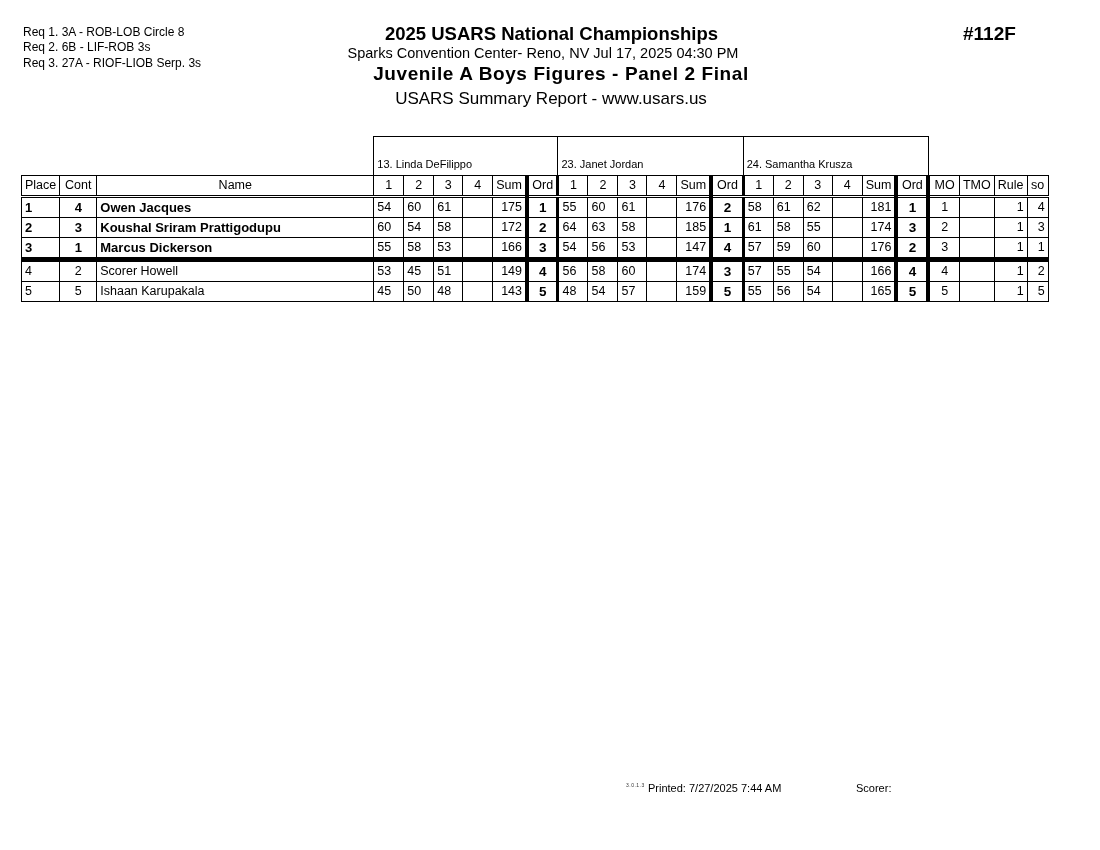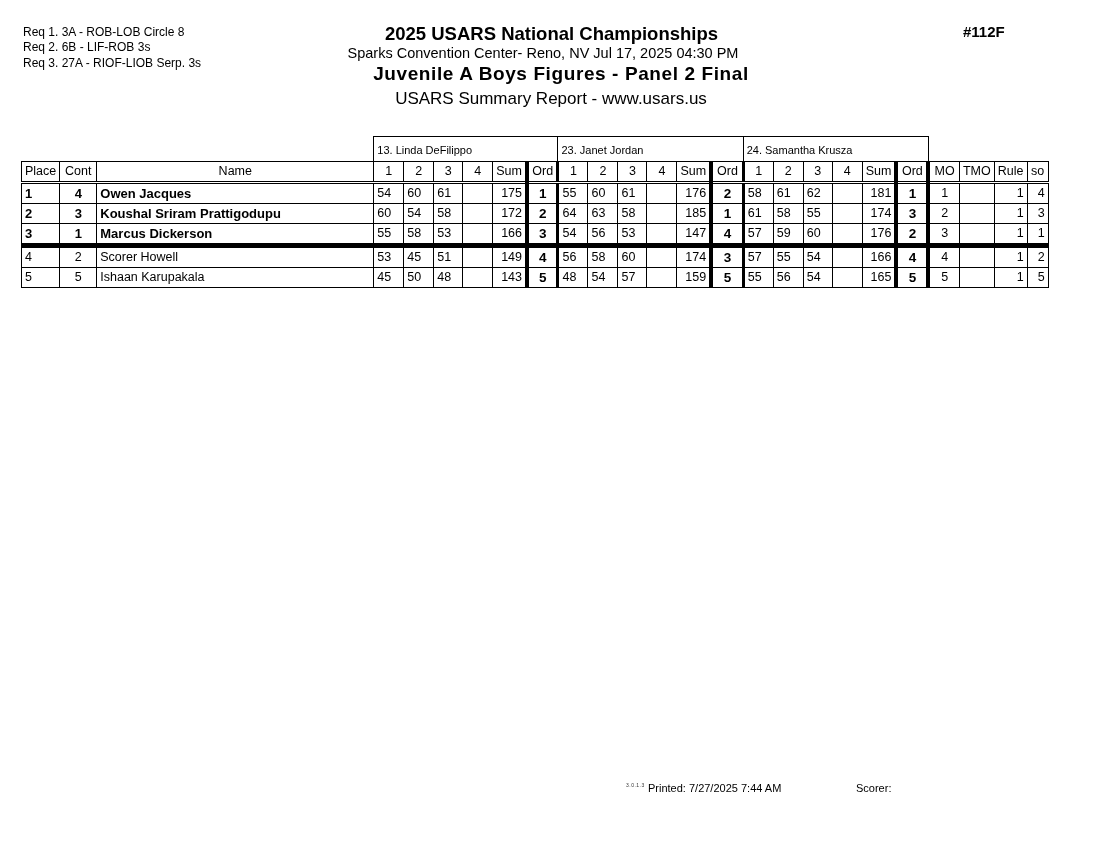--- a/index.html
+++ b/index.html
@@ -3,25 +3,25 @@
 <meta charset="utf-8">
 <style>
   html, body { margin:0; padding:0; background:#ffffff; }
   body { width:1100px; height:850px; position:relative; font-family:"Liberation Sans", sans-serif; color:#000; overflow:hidden; }
   .abs { position:absolute; }
   .req { left:23px; font-size:12px; line-height:15px; white-space:nowrap;text-align:right; }
   .title1 { left:300px; width:503px; top:23px; text-align:center; font-size:18.5px; font-weight:bold; }
   .title2 { left:300px; width:486px; top:45px; text-align:center; font-size:14.5px; }
   .title3 { left:308px; width:506px; top:63px; text-align:center; font-size:19px; font-weight:bold; letter-spacing:0.6px; }
   .title4 { left:300px; width:502px; top:89px; text-align:center; font-size:17px; }
-  .evno { left:963px; top:23px; font-size:15px; font-weight:bold; }
+  .evno { left:963px; top:23px; font-size:19px; font-weight:bold; }
 
   table.res { position:absolute; left:21px; top:136px; border-collapse:collapse; font-size:12.5px; table-layout:fixed; }
   table.res td { border:1px solid #000; height:19px; padding:0 3px; white-space:nowrap; overflow:hidden; line-height:17px; }
-  table.res tr.judges td { height:19px; font-size:11px; vertical-align:top; padding-top:5px; }
+  table.res tr.judges td { height:19px; font-size:11px; vertical-align:top; padding-top:19px; }
   table.res tr.judges td.blank { border:none; }
   table.res tr.hdr td { text-align:center; border-bottom:3px double #000; }
   table.res tr.hdr td.name-h { text-align:center; }
   td.c { text-align:center; }
   td.r { text-align:right; }
   td.l { text-align:left; }
   td.ord { border-left:4px solid #000 !important; text-align:center; font-weight:bold; font-size:13.5px; }
   td.ordh { border-left:4px solid #000 !important; }
   td.jstart { border-left:3px solid #000 !important; }
   td.mostart { border-left:4px solid #000 !important; }

